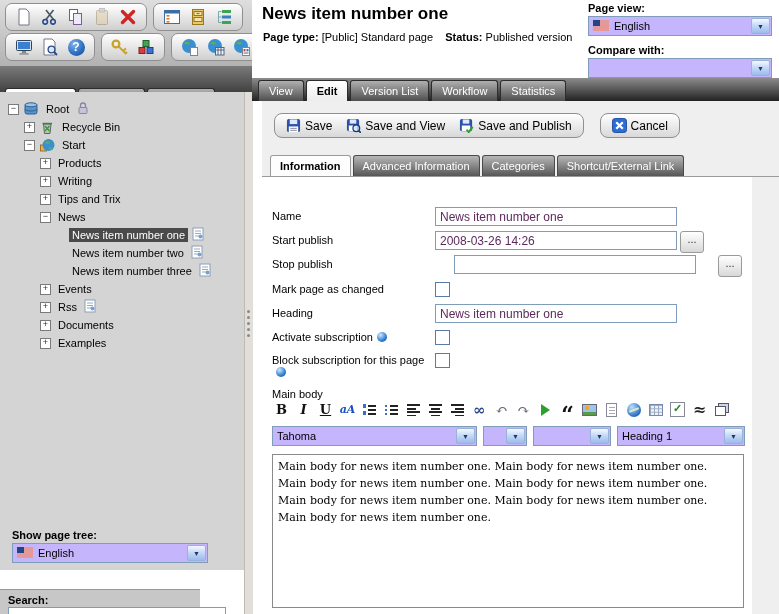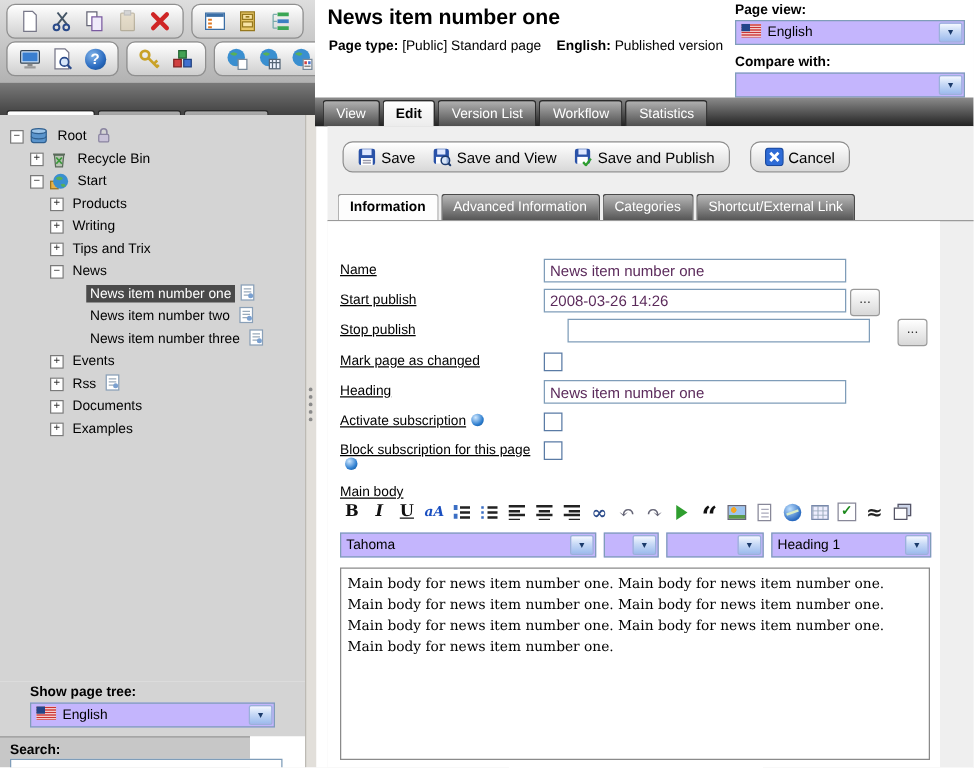--- a/index.html
+++ b/index.html
@@ -38,21 +38,21 @@
   .tlabel{padding:1px 3px;}
   .trow.selected .tlabel{background:#4a4a4a;color:#fff;}
   .mini{margin-left:4px;flex:none;}
 
   
   #splitter{position:absolute;left:244px;top:92px;width:8px;height:522px;background:#e2dfda;border-left:1px solid #bdbab4;}
   #splitter .grip{position:absolute;left:2px;top:218px;width:3px;height:3px;background:#8a8a8a;border-radius:50%;
     box-shadow:0 6px 0 #8a8a8a,0 12px 0 #8a8a8a,0 18px 0 #8a8a8a,0 24px 0 #8a8a8a;}
 
   
-  #tree-footer{position:absolute;left:0;top:545px;width:244px;height:44px;background:#d4d4d4;padding:3px 24px;box-sizing:border-box;}
+  #tree-footer{position:absolute;left:0;top:526px;width:244px;height:44px;background:#d4d4d4;padding:3px 12px;box-sizing:border-box;}
   #tree-footer .cap{font-weight:bold;margin-bottom:2px;}
   #search-area{position:absolute;left:0;top:589px;width:200px;height:25px;background:#c7c7c7;border-top:1px solid #979797;
     padding:4px 8px;box-sizing:border-box;font-weight:bold;}
   #search-input{position:absolute;left:8px;top:607px;width:218px;height:20px;border:1px solid #7f9db9;
     font:12px "Liberation Sans",sans-serif;padding:1px 3px;box-sizing:border-box;}
 
   
   .xpselect{position:relative;height:20px;border:1px solid #7f9db9;background:#c4b5fd;box-sizing:border-box;
     display:flex;align-items:center;padding:0 20px 0 4px;cursor:pointer;font-size:11px;}
   .xpselect .flag{margin-right:5px;flex:none;}
@@ -81,21 +81,21 @@
     background:linear-gradient(#ffffff,#d8d8d8);box-shadow:inset 0 1px 0 #fff;}
   .action{display:flex;gap:4px;align-items:center;cursor:pointer;font-size:12px;}
   #subtabs{position:absolute;left:0;top:51px;width:527px;height:25px;border-bottom:1px solid #9a9a9a;
     display:flex;align-items:flex-end;padding-left:8px;box-sizing:border-box;}
   .stab{padding:4px 9px;margin-right:2px;border:1px solid #4a4a4a;border-bottom:none;border-radius:3px 3px 0 0;
     background:linear-gradient(#b7b7b7,#565656);color:#fff;cursor:pointer;white-space:nowrap;}
   .stab.active{background:#fdfdfd;color:#000;font-weight:bold;border-color:#9a9a9a;}
 
   #form-panel{position:absolute;left:0;top:76px;width:490px;height:437px;background:#fff;}
   .frow{position:absolute;left:10px;display:flex;align-items:flex-start;}
-  .flabel{width:163px;flex:none;padding-top:3px;text-decoration:underline;}
+  .flabel{width:163px;flex:none;padding-top:3px;}
   .txt{height:19px;width:242px;box-sizing:border-box;border:1px solid #7f9db9;
     font:12px "Liberation Sans",sans-serif;color:#5b2a5b;padding:1px 4px;}
   .dots{width:22px;height:20px;margin-left:3px;border:1px solid #9a9a9a;border-radius:3px;cursor:pointer;
     background:linear-gradient(#ffffff,#d8d8d8);font-size:11px;line-height:15px;text-align:center;color:#333;}
   .cb{width:13px;height:13px;border:1px solid #5a7ba5;background:#fff;display:inline-block;margin-top:2px;cursor:pointer;}
   .orb{width:10px;height:10px;border-radius:50%;display:inline-block;vertical-align:-1px;margin-left:4px;
     background:radial-gradient(circle at 35% 30%,#cfe8ff,#2f7fd0 60%,#0a4a8a);}
 
   
   #ed-toolbar1{position:absolute;left:10px;top:223px;display:flex;align-items:center;}
@@ -408,21 +408,21 @@
     <span>Search:</span>
   </div>
   <input id="search-input" value="" style="">
 
   <div id="main-header">
     <div id="page-title">News item number one</div>
     <div id="page-meta">
       <b>Page type:</b>
       <span>[Public] Standard page</span>
       &nbsp;&nbsp;
-      <b>English:</b>
+      <b>Status:</b>
       <span>Published version</span>
     </div>
     <div class="hctrl" id="pageview-ctl">
       <div class="cap">Page view:</div>
       <div class="xpselect">
         <span class="flag"><svg width="16" height="11">
               <rect width="16" height="11" fill="#fff"></rect>
               <path d="M0 1 h16 M0 3 h16 M0 5 h16 M0 7 h16 M0 9 h16 M0 11 h16" stroke="#c33" stroke-width="1.2"></path>
               <rect width="7" height="6" fill="#224488"></rect>
             </svg></span>

